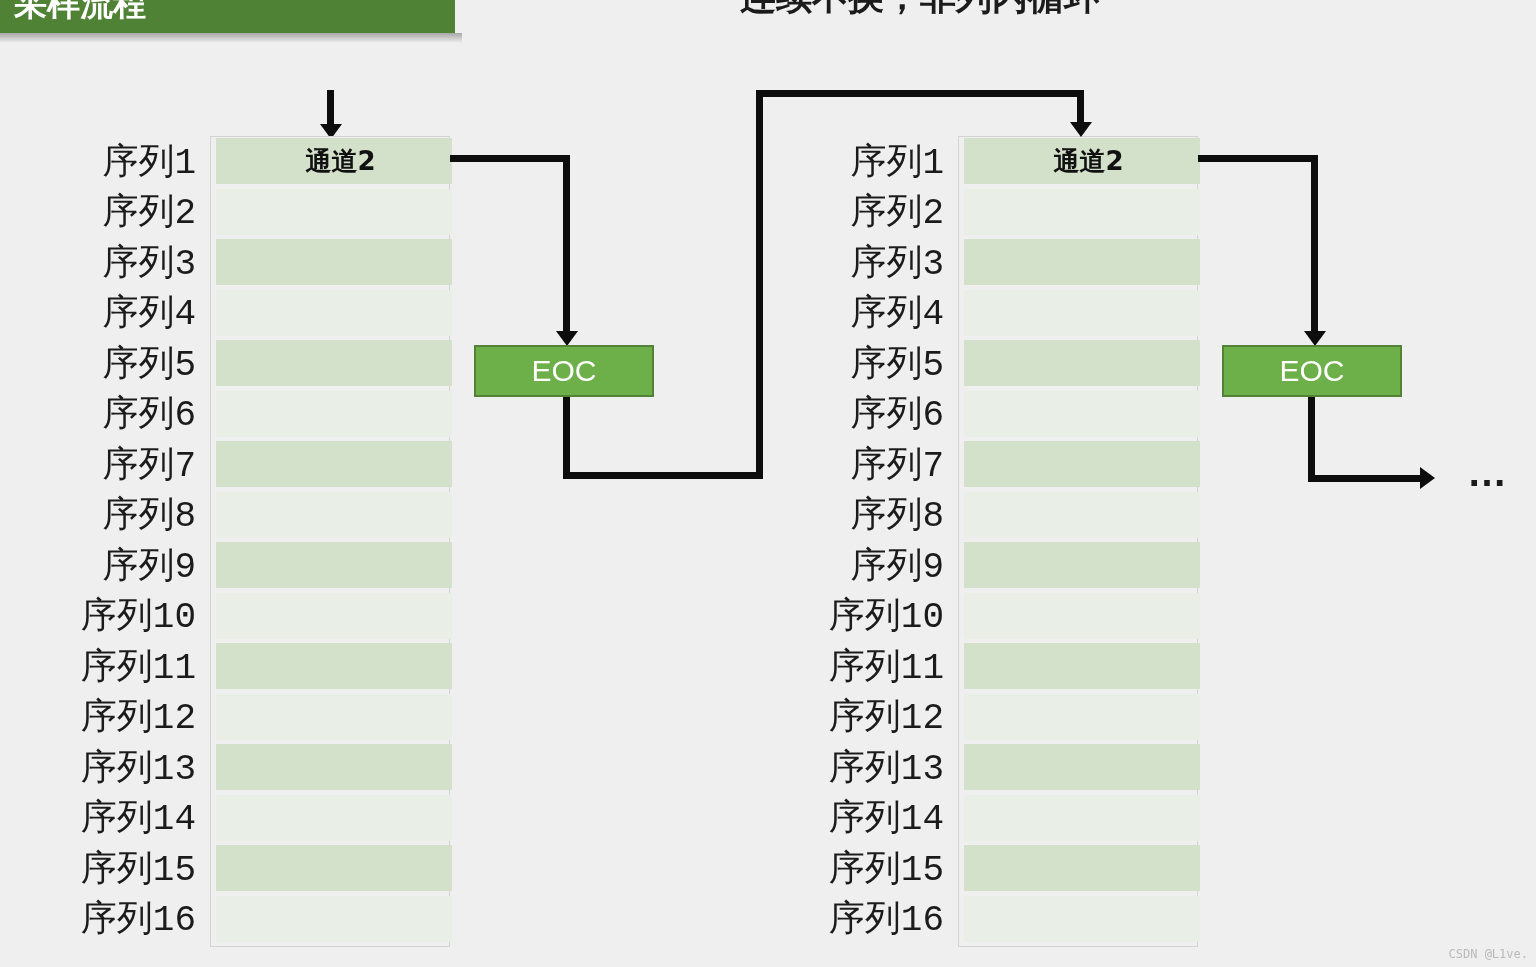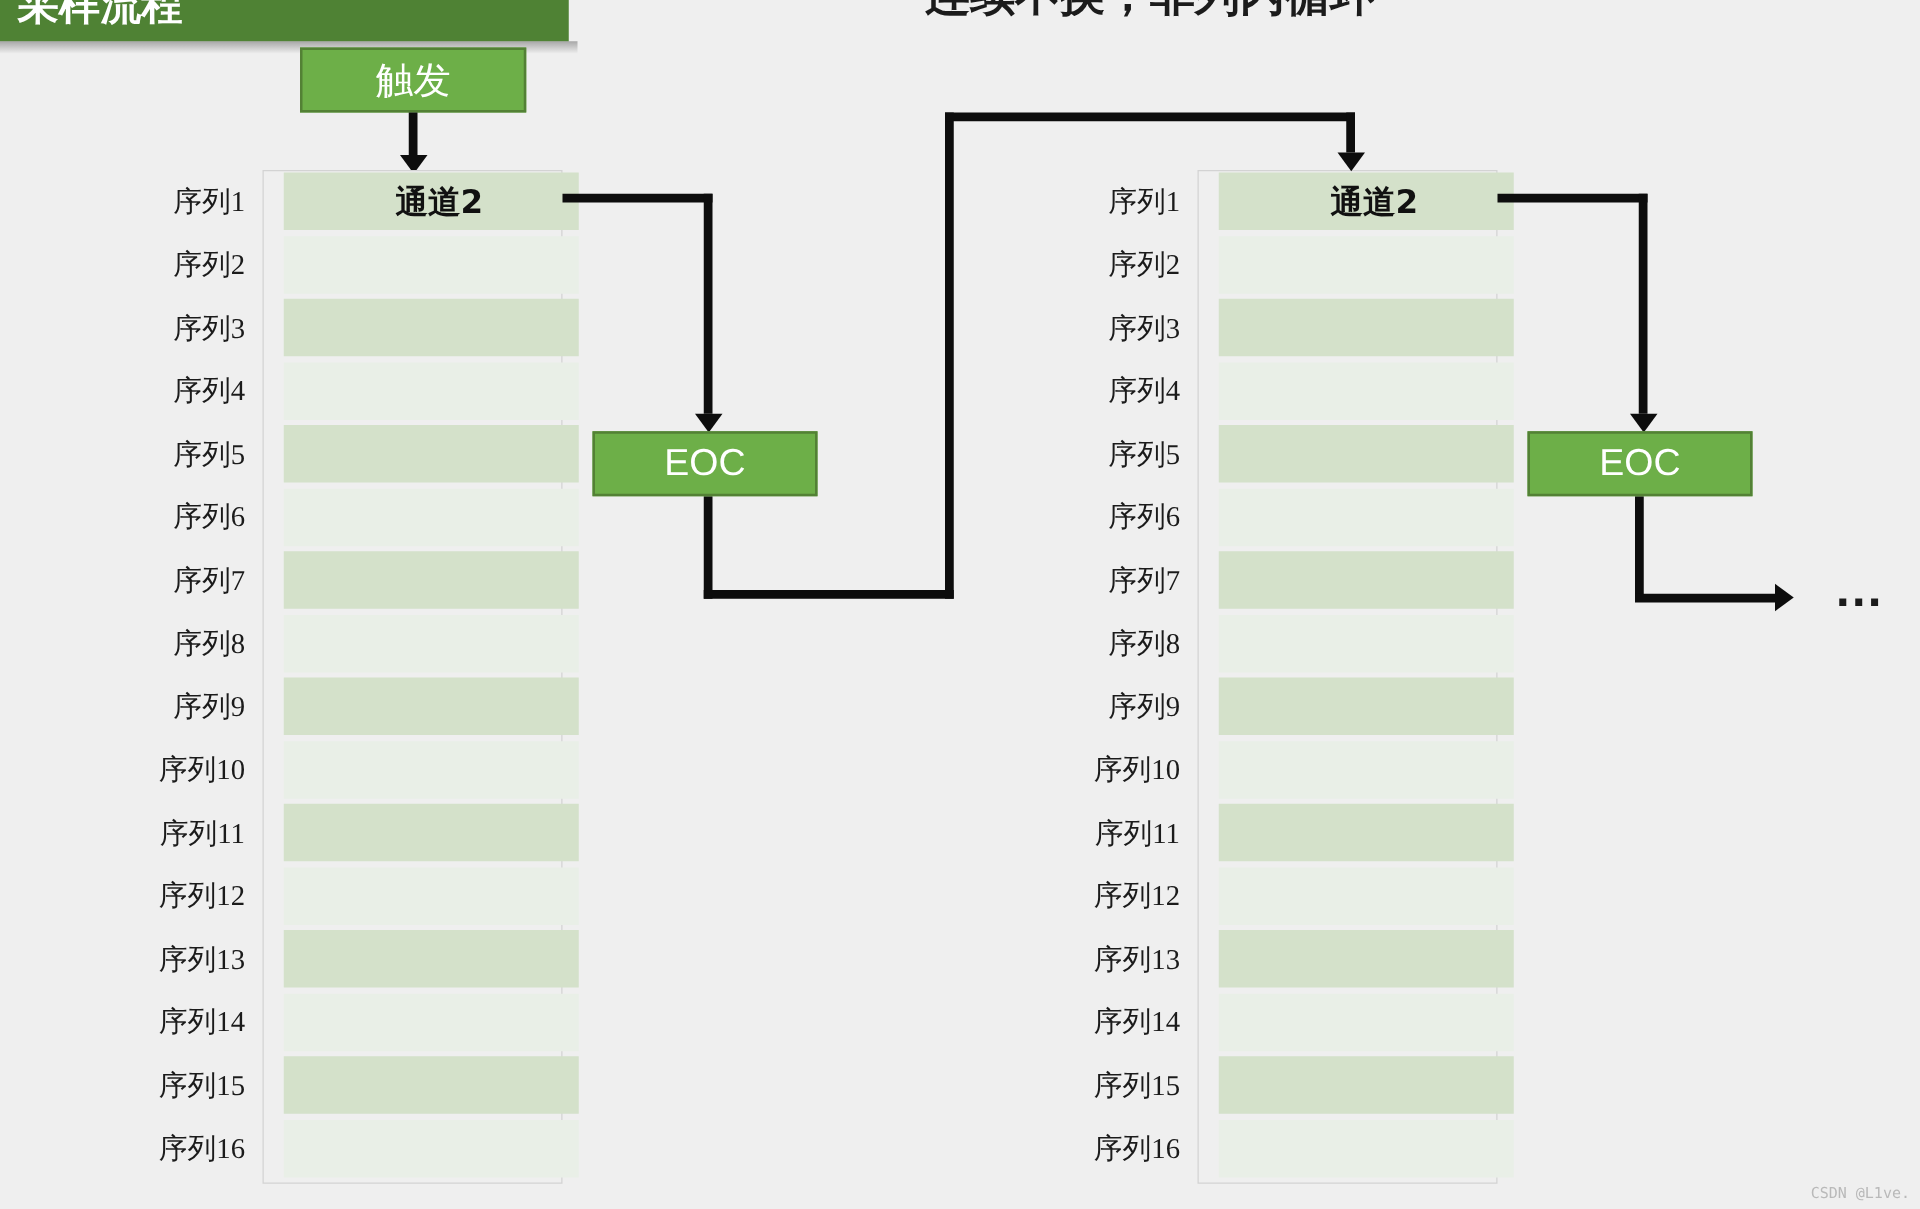--- a/index.html
+++ b/index.html
@@ -116,21 +116,21 @@
     height: 811px;
     border: 1px solid #d3d3d3;
     box-sizing: border-box;
     background: #efefef;
   }
   .seq-table.left  { left: 210px; }
   .seq-table.right { left: 958px; }
 
   .seq-row {
     position: absolute;
-    left: 16px;
+    left: 5px;
     width: 236px;
     height: 46px;
     box-sizing: border-box;
     display: flex;
     align-items: center;
     justify-content: center;
     padding-left: 13px;
   }
   .seq-row.odd  { background: #d4e1ca; }
   .seq-row.even { background: #e9efe7; }
@@ -145,23 +145,23 @@
   
   .seq-label {
     position: absolute;
     width: 148px;
     height: 50px;
     display: flex;
     align-items: center;
     justify-content: flex-end;
     padding-right: 8px;
     box-sizing: border-box;
-    font-size: 23px;
+    font-size: 36px;
     color: #1b1b1b;
-    font-family: Liberation Serif, serif;
+    font-family: Liberation Mono, monospace;
     white-space: nowrap;
   }
   .seq-label.left  { left: 56px; }
   .seq-label.right { left: 804px; }
 
   
   .ln {
     position: absolute;
     background: #0d0d0d;
   }
@@ -214,23 +214,20 @@
 
   <div class="title-banner">
     <span class="title-banner-text">采样流程</span>
   </div>
   <div class="banner-shadow"></div>
 
   <div class="page-heading">
     <span class="page-heading-text">连续不换，非列内循环</span>
   </div>
 
-  <div class="green-box box-trigger">
-    <span>触发</span>
-  </div>
 
   <div class="ln ln-v" style="left:327px; top:90px; height:34px;"></div>
   <div class="arrow-down" style="left:320px; top:124px;"></div>
 
   <div class="seq-table left" id="tbl-left">
       <div class="seq-row odd" style="top: 1px; height: 46px;">
         <span class="seq-row-text">通道2</span>
       </div>
       <div class="seq-row even" style="top: 51.5px; height: 46px;"></div>
       <div class="seq-row odd" style="top: 102px; height: 46px;"></div>

